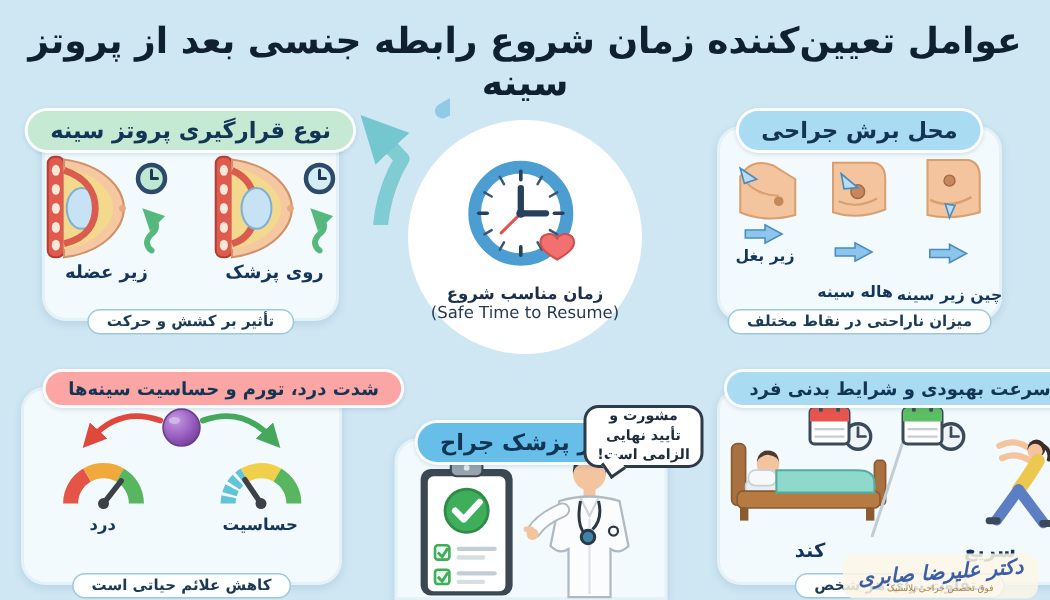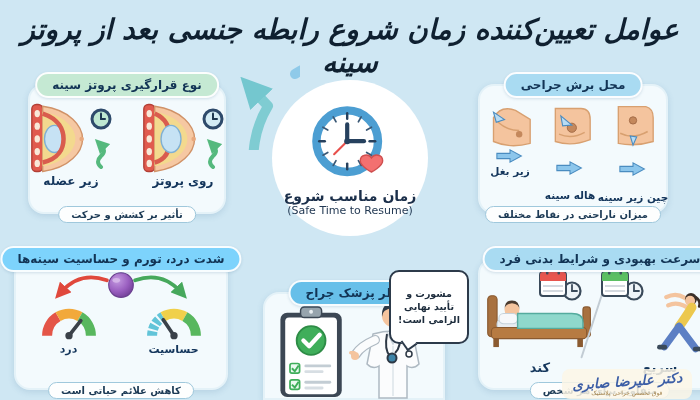--- a/index.html
+++ b/index.html
@@ -6,58 +6,58 @@
   *{box-sizing:border-box;}
   .canvas{
     position:relative;width:700px;height:400px;overflow:hidden;
     background:#cfe7f3;font-family:"DejaVu Sans",sans-serif;color:#14365c;
   }
   .layer{position:absolute;inset:0;}
   #bg-decor{z-index:0;}
   #arrow-layer{z-index:1;}
   .title{
     position:absolute;top:13px;left:0;right:0;text-align:center;z-index:2;
-    font-size:28px;font-weight:bold;color:#0f2030;direction:rtl;font-style:italic;
+    font-size:24px;font-weight:bold;color:#0f2030;direction:rtl;
   }
   .box{
     position:absolute;background:#f3fafd;border:2px solid #e4f2f8;
     border-radius:16px;box-shadow:0 2px 6px rgba(50,100,140,.16);z-index:2;
   }
   .pill{
     position:absolute;left:50%;transform:translateX(-50%);white-space:nowrap;
     border-radius:999px;font-weight:bold;direction:rtl;z-index:3;
   }
   .pill-header{
-    top:-14px;padding:4px 15px;font-size:12px;color:#123455;
+    top:-14px;padding:4px 15px;font-size:15px;color:#123455;
     border:2px solid rgba(255,255,255,.95);box-shadow:0 1px 3px rgba(50,100,140,.18);
   }
   .ph-mint{background:#c5e9d3;}
   .ph-blue{background:#a9dbf2;}
-  .ph-teal{background:#7dd3fc;}
+  .ph-teal{background:#fca5a5;margin-left:28px;}
   .ph-strong{background:#67bfe9;}
   .pill-footer{
     bottom:-11px;padding:2px 12px;font-size:10px;color:#1c3a55;
     background:#fdfefe;border:1.5px solid #9fc8dc;
   }
   .flexrow{display:flex;justify-content:space-around;align-items:flex-start;}
   .item-col{display:flex;flex-direction:column;align-items:center;}
   .lab{font-size:12px;font-weight:bold;color:#14365c;direction:rtl;white-space:nowrap;}
   .lab-sm{font-size:10.5px;}
   
   .hub{
     position:absolute;left:272px;top:80px;width:156px;height:156px;border-radius:50%;
     background:#ffffff;z-index:2;display:flex;flex-direction:column;align-items:center;
     justify-content:center;padding-top:2px;
   }
-  .hub-fa{font-size:14px;font-weight:bold;color:#1b2f4a;direction:rtl;margin-top:2px;}
+  .hub-fa{font-size:11px;font-weight:bold;color:#1b2f4a;direction:rtl;margin-top:2px;}
   .hub-en{font-size:11px;font-weight:normal;color:#243a54;}
   
   .bubble{
     position:absolute;top:-24px;right:-26px;width:80px;background:#ffffff;
-    border:2px solid #2c3a4a;border-radius:10px;padding:16px 5px;z-index:4;
+    border:2px solid #2c3a4a;border-radius:10px;padding:0 5px;z-index:4;
     font-size:9.5px;font-weight:bold;line-height:1.35;color:#1d2c3c;
     text-align:center;direction:rtl;
   }
   .bubble::after{
     content:"";position:absolute;left:12px;bottom:-6.5px;width:10px;height:10px;
     background:#fff;border-right:2px solid #2c3a4a;border-bottom:2px solid #2c3a4a;
     transform:rotate(55deg);
   }
   .divider{
     position:absolute;left:112px;top:24px;width:2px;height:76px;background:#c2ccd4;
@@ -222,21 +222,21 @@
             <svg width="22" height="22" viewBox="0 0 22 22">
               <circle cx="11" cy="11" r="9" fill="#d4ecf5" stroke="#2e4a6b" stroke-width="3"></circle>
               <line x1="11" y1="11" x2="11" y2="5.5" stroke="#1d3750" stroke-width="2" stroke-linecap="round"></line>
               <line x1="11" y1="11" x2="15" y2="11" stroke="#1d3750" stroke-width="2" stroke-linecap="round"></line>
             </svg>
             <svg width="18" height="36" viewBox="0 0 18 36" style="margin-top:3px;">
               <path d="M9,34 q-6,-5 0,-11 q6,-5 0,-11" stroke="#55b97e" stroke-width="4" fill="none" stroke-linecap="round" marker-end="url(#mk-greenw)"></path>
             </svg>
           </div>
         </div>
-        <div class="lab">روی پروتز</div>
+        <div class="lab">روی پزشک</div>
       </div>
     </div>
     <div class="pill pill-footer">تأثیر بر کشش و حرکت</div>
   </div>
 
   <div class="box" style="left:478px;top:84px;width:190px;height:130px;">
     <div class="pill pill-header ph-blue">محل برش جراحی</div>
     <div class="flexrow" style="margin-top:17px;">
       <div class="item-col" style="width:62px;">
         <svg width="48" height="44" viewBox="0 0 48 48">

